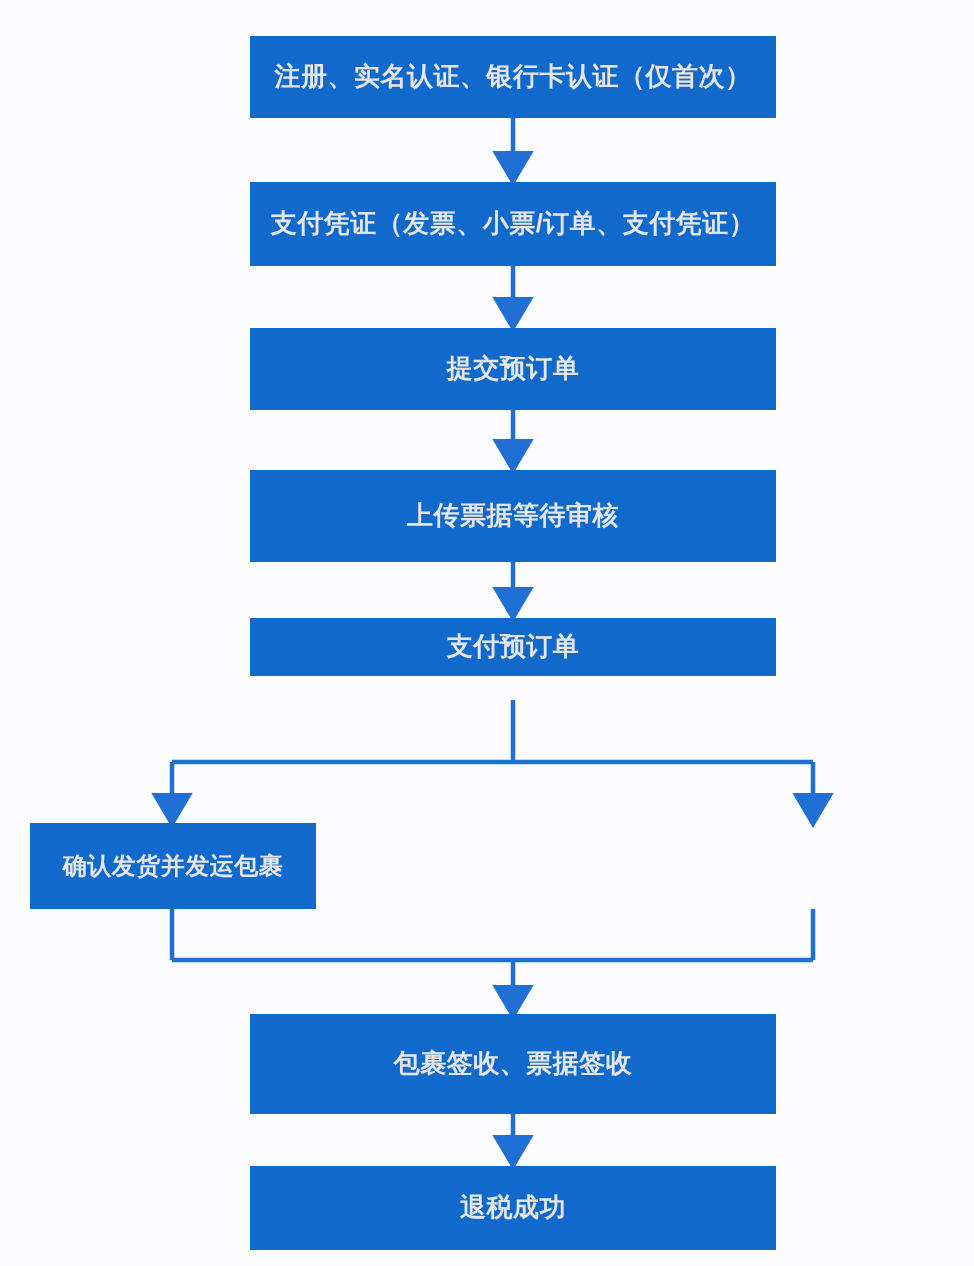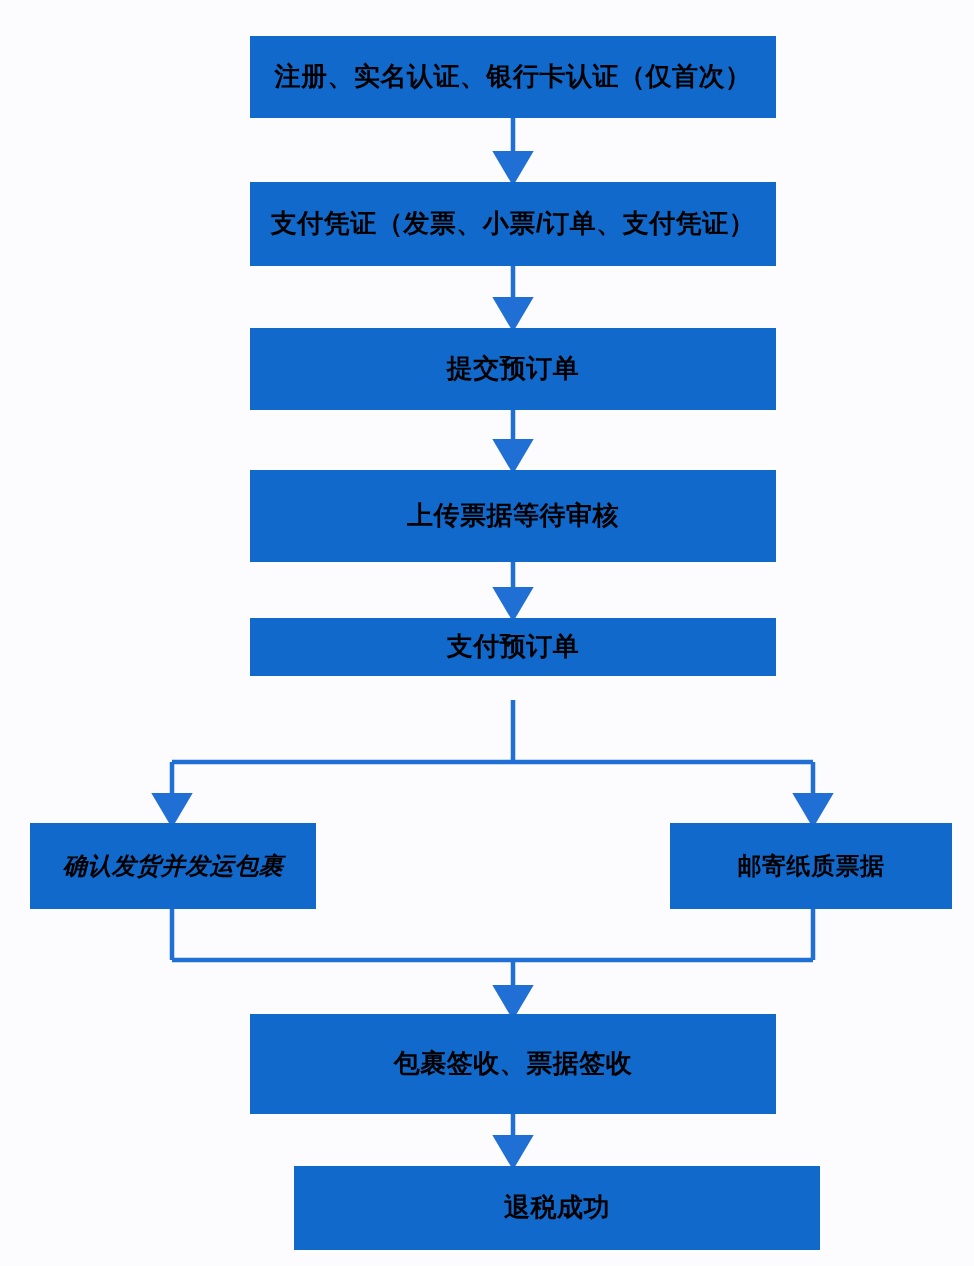--- a/index.html
+++ b/index.html
@@ -28,21 +28,21 @@
     pointer-events: none;
   }
 
   .node {
     position: absolute;
     background: #1169cb;
     display: flex;
     align-items: center;
     justify-content: center;
     text-align: center;
-    color: #000000;
+    color: #e5e5e5;
     font-weight: bold;
     letter-spacing: 0.5px;
     line-height: 1.2;
     padding: 0 2px;
     z-index: 2;
   }
 
   .node-label {
     display: block;
     white-space: nowrap;
@@ -50,26 +50,26 @@
 
   
   .node-main { left: 250px; width: 526px; font-size: 26px; }
 
   #node-register   { top: 36px;   height: 82px; }
   #node-purchase   { top: 182px;  height: 84px; }
   #node-preorder   { top: 328px;  height: 82px; }
   #node-upload     { top: 470px;  height: 92px; }
   #node-pay        { top: 618px;  height: 58px; }
   #node-receive    { top: 1014px; height: 100px; }
-  #node-refund     { top: 1166px; height: 84px; margin-left: 44px; }
+  #node-refund     { top: 1166px; height: 84px; }
 
   
   .node-branch { top: 823px; height: 86px; font-size: 24px; }
 
-  #node-ship  { left: 30px;  width: 286px; font-style: italic; }
+  #node-ship  { left: 30px;  width: 286px; }
   #node-mail  { left: 670px; width: 282px; }
 </style>
 </head>
 <body>
 
 <div id="flowchart-root">
 
   <svg id="flow-svg" viewBox="0 0 974 1266" xmlns="http://www.w3.org/2000/svg">
     <defs>
       <marker id="arrowhead" markerWidth="11" markerHeight="11" refX="4.2" refY="5.2" orient="auto" markerUnits="strokeWidth">
@@ -118,23 +118,20 @@
   </div>
 
   <div class="node node-main" id="node-pay">
     <span class="node-label">支付预订单</span>
   </div>
 
   <div class="node node-branch" id="node-ship">
     <span class="node-label">确认发货并发运包裹</span>
   </div>
 
-  <div class="node node-branch" id="node-mail">
-    <span class="node-label">邮寄纸质票据</span>
-  </div>
 
   <div class="node node-main" id="node-receive">
     <span class="node-label">包裹签收、票据签收</span>
   </div>
 
   <div class="node node-main" id="node-refund">
     <span class="node-label">退税成功</span>
   </div>
 
 </div>

